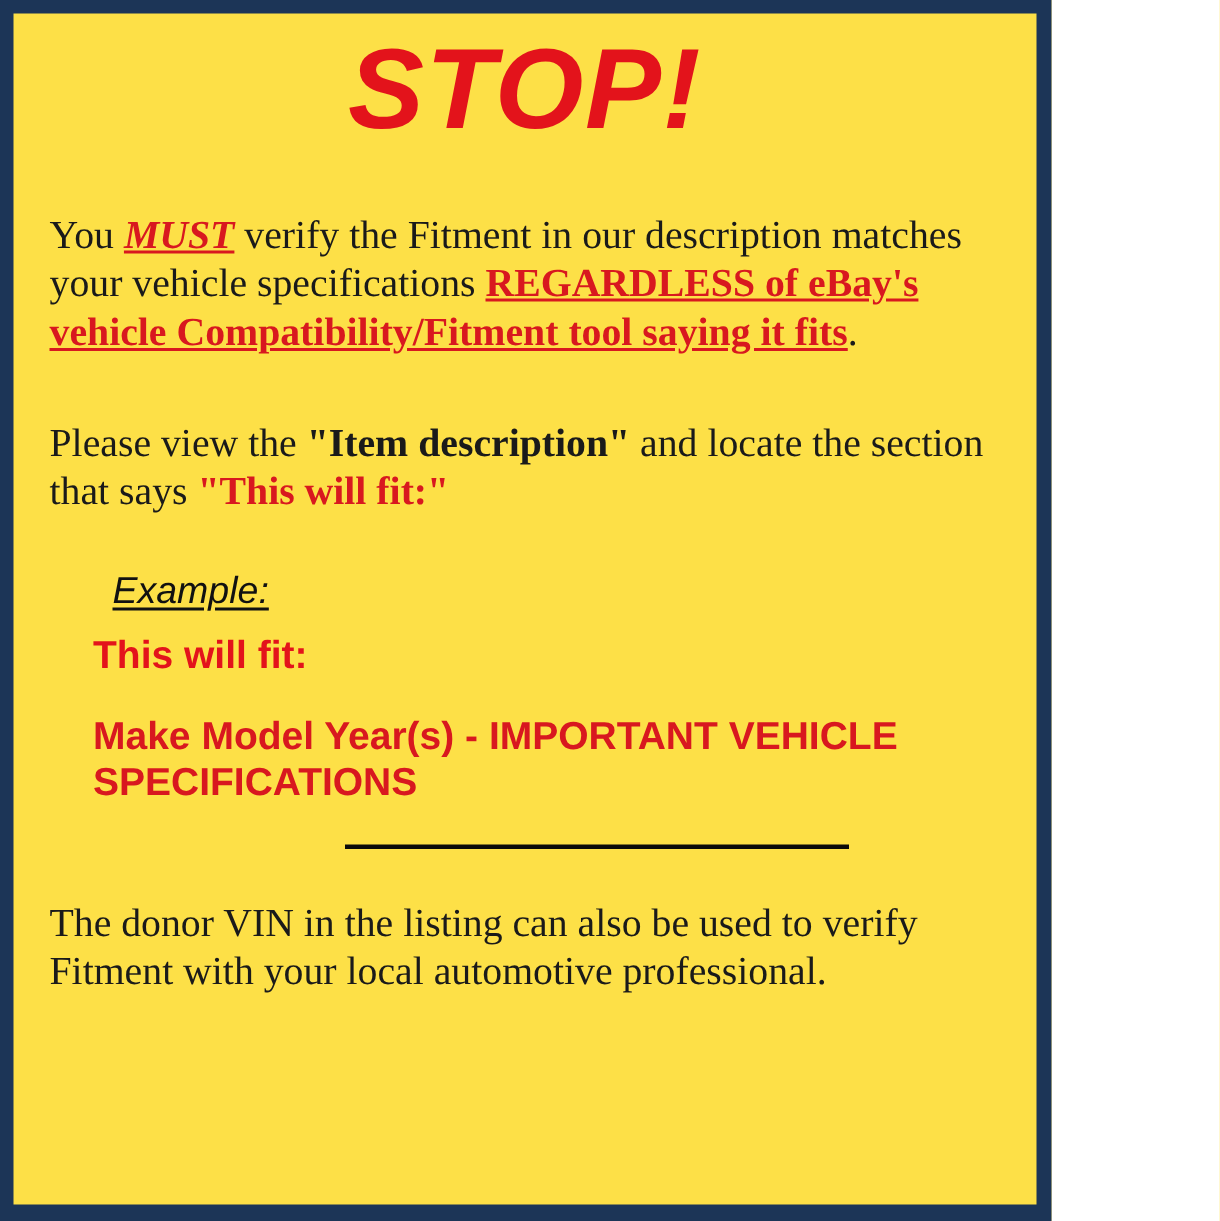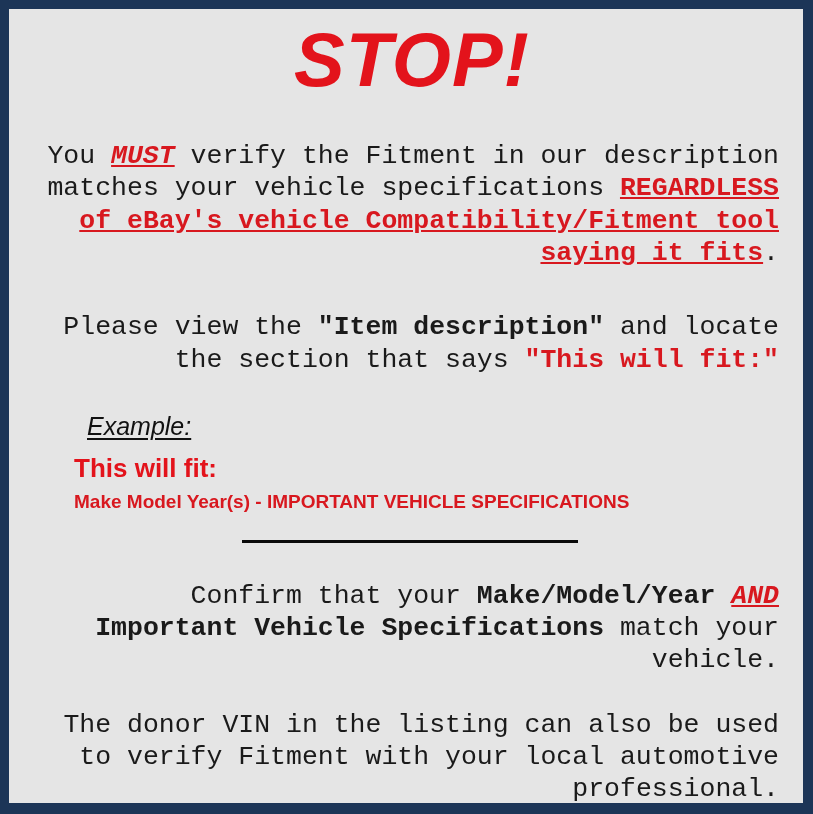--- a/index.html
+++ b/index.html
@@ -9,29 +9,28 @@
   }
   body {
     width: 813px;
     height: 814px;
     overflow: hidden;
     font-family: "Liberation Sans", sans-serif;
   }
 
   #fitment-notice {
     box-sizing: border-box;
-    width: 813px;
+    width: 701px;
     height: 814px;
-    background: #e5e5e5;
+    background: #fde047;
     border-top: 9px solid #1c3557;
     border-left: 9px solid #1c3557;
     border-right: 10px solid #1c3557;
     border-bottom: 11px solid #1c3557;
     position: relative;
-    padding-left: 12px;
   }
 
   .inner {
     box-sizing: border-box;
     width: 100%;
     height: 100%;
     padding: 0 8px;
     position: relative;
   }
 
@@ -58,27 +57,27 @@
     line-height: 1.15;
     margin: 30px 0 0 0;
     white-space: nowrap;
     font-family: "Liberation Sans", sans-serif;
   }
   .banner-line .u { text-decoration: underline; text-underline-offset: 3px; }
   .banner-line .it { font-style: italic; }
 
   
   .para {
-    text-align: right;
+    text-align: left;
     color: #1a1a1a;
     font-size: 26.5px;
     line-height: 1.22;
     margin: 0;
     padding: 0 16px;
-    font-family: Liberation Mono, monospace;
+    font-family: Liberation Serif, serif;
   }
   .para.p1 { margin-top: 42px; }
   .para.p2 { margin-top: 42px; }
   .para.p-confirm { margin-top: 36px; }
   .para.p-vin { margin-top: 32px; }
 
   .red  { color: #d8181f; }
   .b    { font-weight: bold; }
   .red-b-ul { color: #d8181f; font-weight: bold; text-decoration: underline; text-underline-offset: 2px; }
   .red-bi-ul { color: #d8181f; font-weight: bold; font-style: italic; text-decoration: underline; text-underline-offset: 2px; }
@@ -103,23 +102,23 @@
     color: #e3131b;
     font-weight: bold;
     font-size: 26px;
     line-height: 1.25;
     margin-top: 11px;
     font-family: "Liberation Sans", sans-serif;
   }
   .example-spec {
     color: #d8181f;
     font-weight: bold;
-    font-size: 19px;
+    font-size: 26px;
     line-height: 1.2;
-    margin-top: 6px;
+    margin-top: 22px;
     font-family: "Liberation Sans", sans-serif;
   }
 
   
   .divider-wrap {
     margin-top: 26px;
     height: 4px;
     text-align: center;
   }
   .divider {
@@ -150,20 +149,17 @@
     <div class="example-block">
       <div class="example-label">Example:</div>
       <div class="example-fit">This will fit:</div>
       <div class="example-spec">Make Model Year(s) - IMPORTANT VEHICLE SPECIFICATIONS</div>
     </div>
 
     <div class="divider-wrap">
       <span class="divider"></span>
     </div>
 
-    <p class="para p-confirm">
-      <span>Confirm that your </span><span class="b">Make/Model/Year</span><span> </span><span class="red-bi-ul">AND</span><span> </span><span class="b">Important Vehicle Specifications</span><span> match your vehicle.</span>
-    </p>
 
     <p class="para p-vin">The donor VIN in the listing can also be used to verify Fitment with your local automotive professional.</p>
 
   </div>
 </div>
 
 </body></html>

